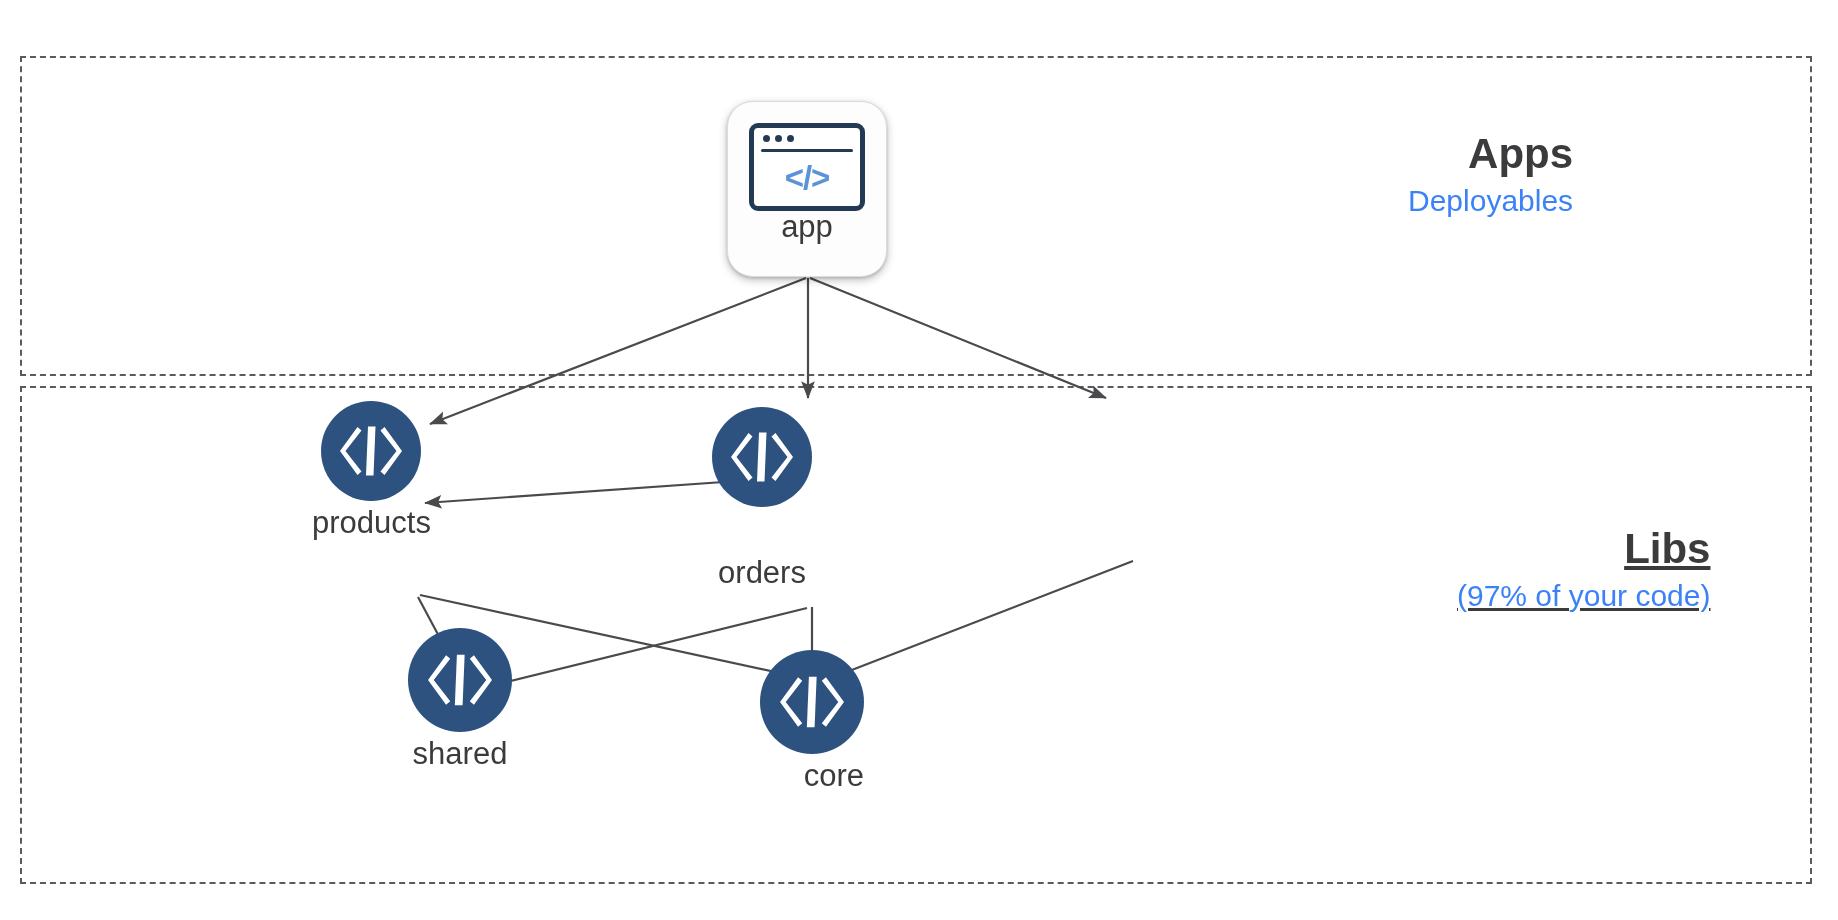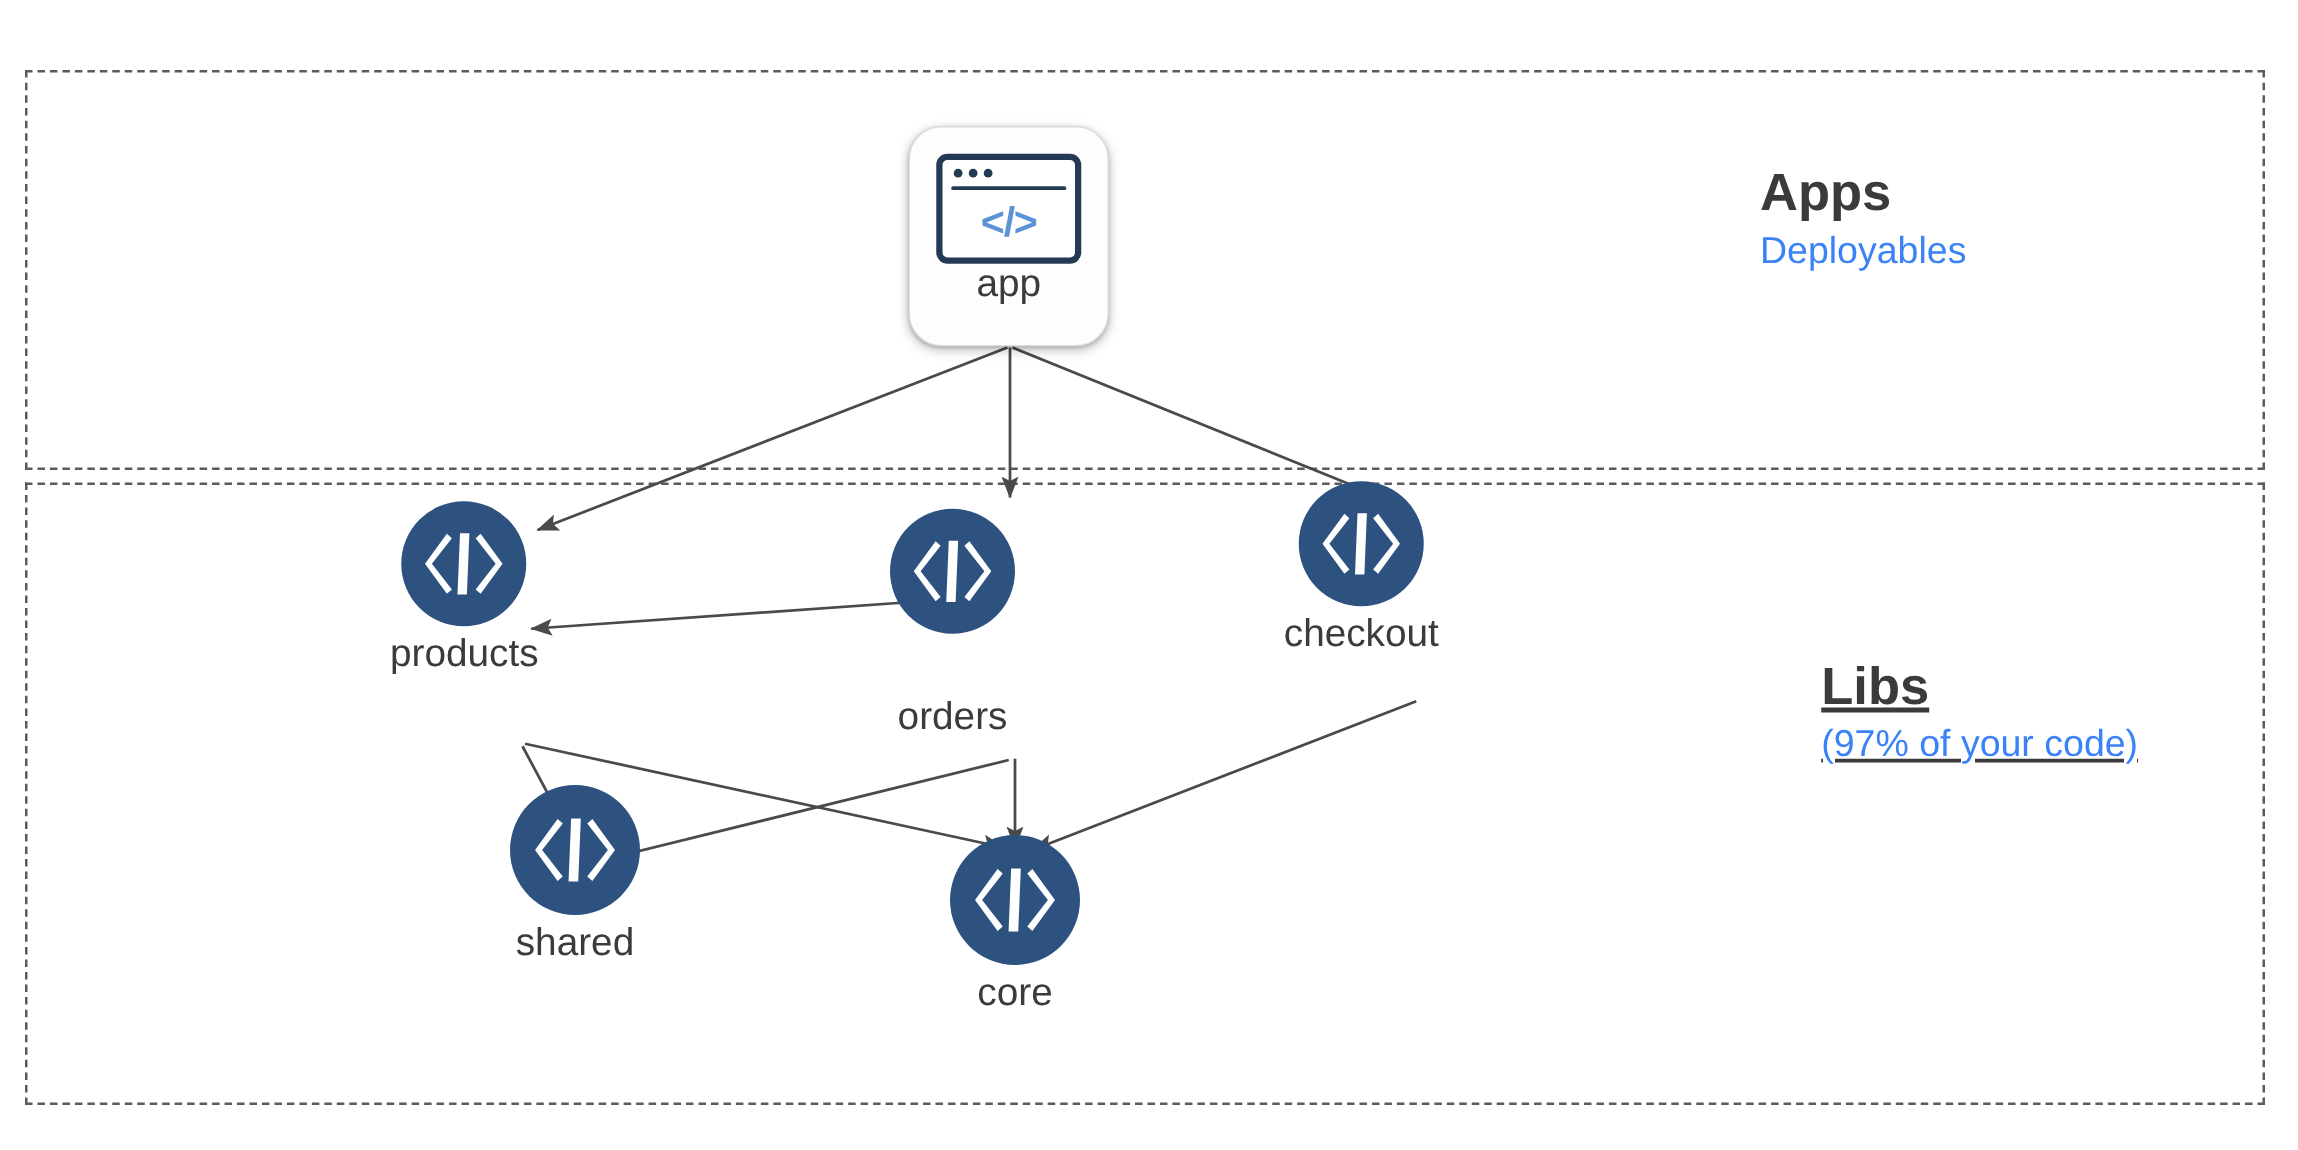--- a/index.html
+++ b/index.html
@@ -39,20 +39,21 @@
     top: 386px;
     width: 1792px;
     height: 498px;
   }
 
   
   .zone-caption {
     position: absolute;
     color: #3b3b3d;
     user-select: none;
+    text-align: right;
   }
   .zone-caption .zone-title {
     display: block;
     font-size: 42px;
     font-weight: bold;
     line-height: 1.06;
     letter-spacing: 0px;
     color: #3b3b3d;
   }
   .zone-caption .zone-sub {
@@ -178,21 +179,21 @@
 
   #node-orders   { left: 712px; top: 407px; gap: 44px; }
   #node-orders   .lib-circle { width: 100px; height: 100px; }
 
   #node-checkout { left: 1027px; top: 385px; }
   #node-checkout .lib-circle { width: 100px; height: 100px; }
 
   #node-shared   { left: 408px; top: 628px; }
   #node-shared   .lib-circle { width: 104px; height: 104px; }
 
-  #node-core     { left: 760px; top: 668px; }
+  #node-core     { left: 760px; top: 650px; align-items: flex-end; }
   #node-core     .lib-circle { width: 104px; height: 104px; }
 </style>
 </head>
 <body>
 
 <div id="stage">
 
   <div class="zone" id="zone-apps"></div>
   <div class="zone" id="zone-libs"></div>
 
@@ -259,30 +260,20 @@
     <div class="lib-circle">
       <svg width="64" height="50" viewBox="0 0 64 50" xmlns="http://www.w3.org/2000/svg" aria-hidden="true">
         <path d="M22.5 4.5 L6.5 25 L22.5 45.5 L18.5 49 L1 25 L18.5 1 Z" fill="#ffffff"></path>
         <path d="M41.5 4.5 L57.5 25 L41.5 45.5 L45.5 49 L63 25 L45.5 1 Z" fill="#ffffff"></path>
         <path d="M36.5 0.5 L29 0.5 L27 49.5 L34.5 49.5 Z" fill="#ffffff"></path>
       </svg>
     </div>
     <span class="lib-label">orders</span>
   </div>
 
-  <div class="lib-node" id="node-checkout">
-    <div class="lib-circle">
-      <svg width="64" height="50" viewBox="0 0 64 50" xmlns="http://www.w3.org/2000/svg" aria-hidden="true">
-        <path d="M22.5 4.5 L6.5 25 L22.5 45.5 L18.5 49 L1 25 L18.5 1 Z" fill="#ffffff"></path>
-        <path d="M41.5 4.5 L57.5 25 L41.5 45.5 L45.5 49 L63 25 L45.5 1 Z" fill="#ffffff"></path>
-        <path d="M36.5 0.5 L29 0.5 L27 49.5 L34.5 49.5 Z" fill="#ffffff"></path>
-      </svg>
-    </div>
-    <span class="lib-label">checkout</span>
-  </div>
 
   <div class="lib-node" id="node-shared">
     <div class="lib-circle">
       <svg width="66" height="52" viewBox="0 0 64 50" xmlns="http://www.w3.org/2000/svg" aria-hidden="true">
         <path d="M22.5 4.5 L6.5 25 L22.5 45.5 L18.5 49 L1 25 L18.5 1 Z" fill="#ffffff"></path>
         <path d="M41.5 4.5 L57.5 25 L41.5 45.5 L45.5 49 L63 25 L45.5 1 Z" fill="#ffffff"></path>
         <path d="M36.5 0.5 L29 0.5 L27 49.5 L34.5 49.5 Z" fill="#ffffff"></path>
       </svg>
     </div>
     <span class="lib-label">shared</span>

